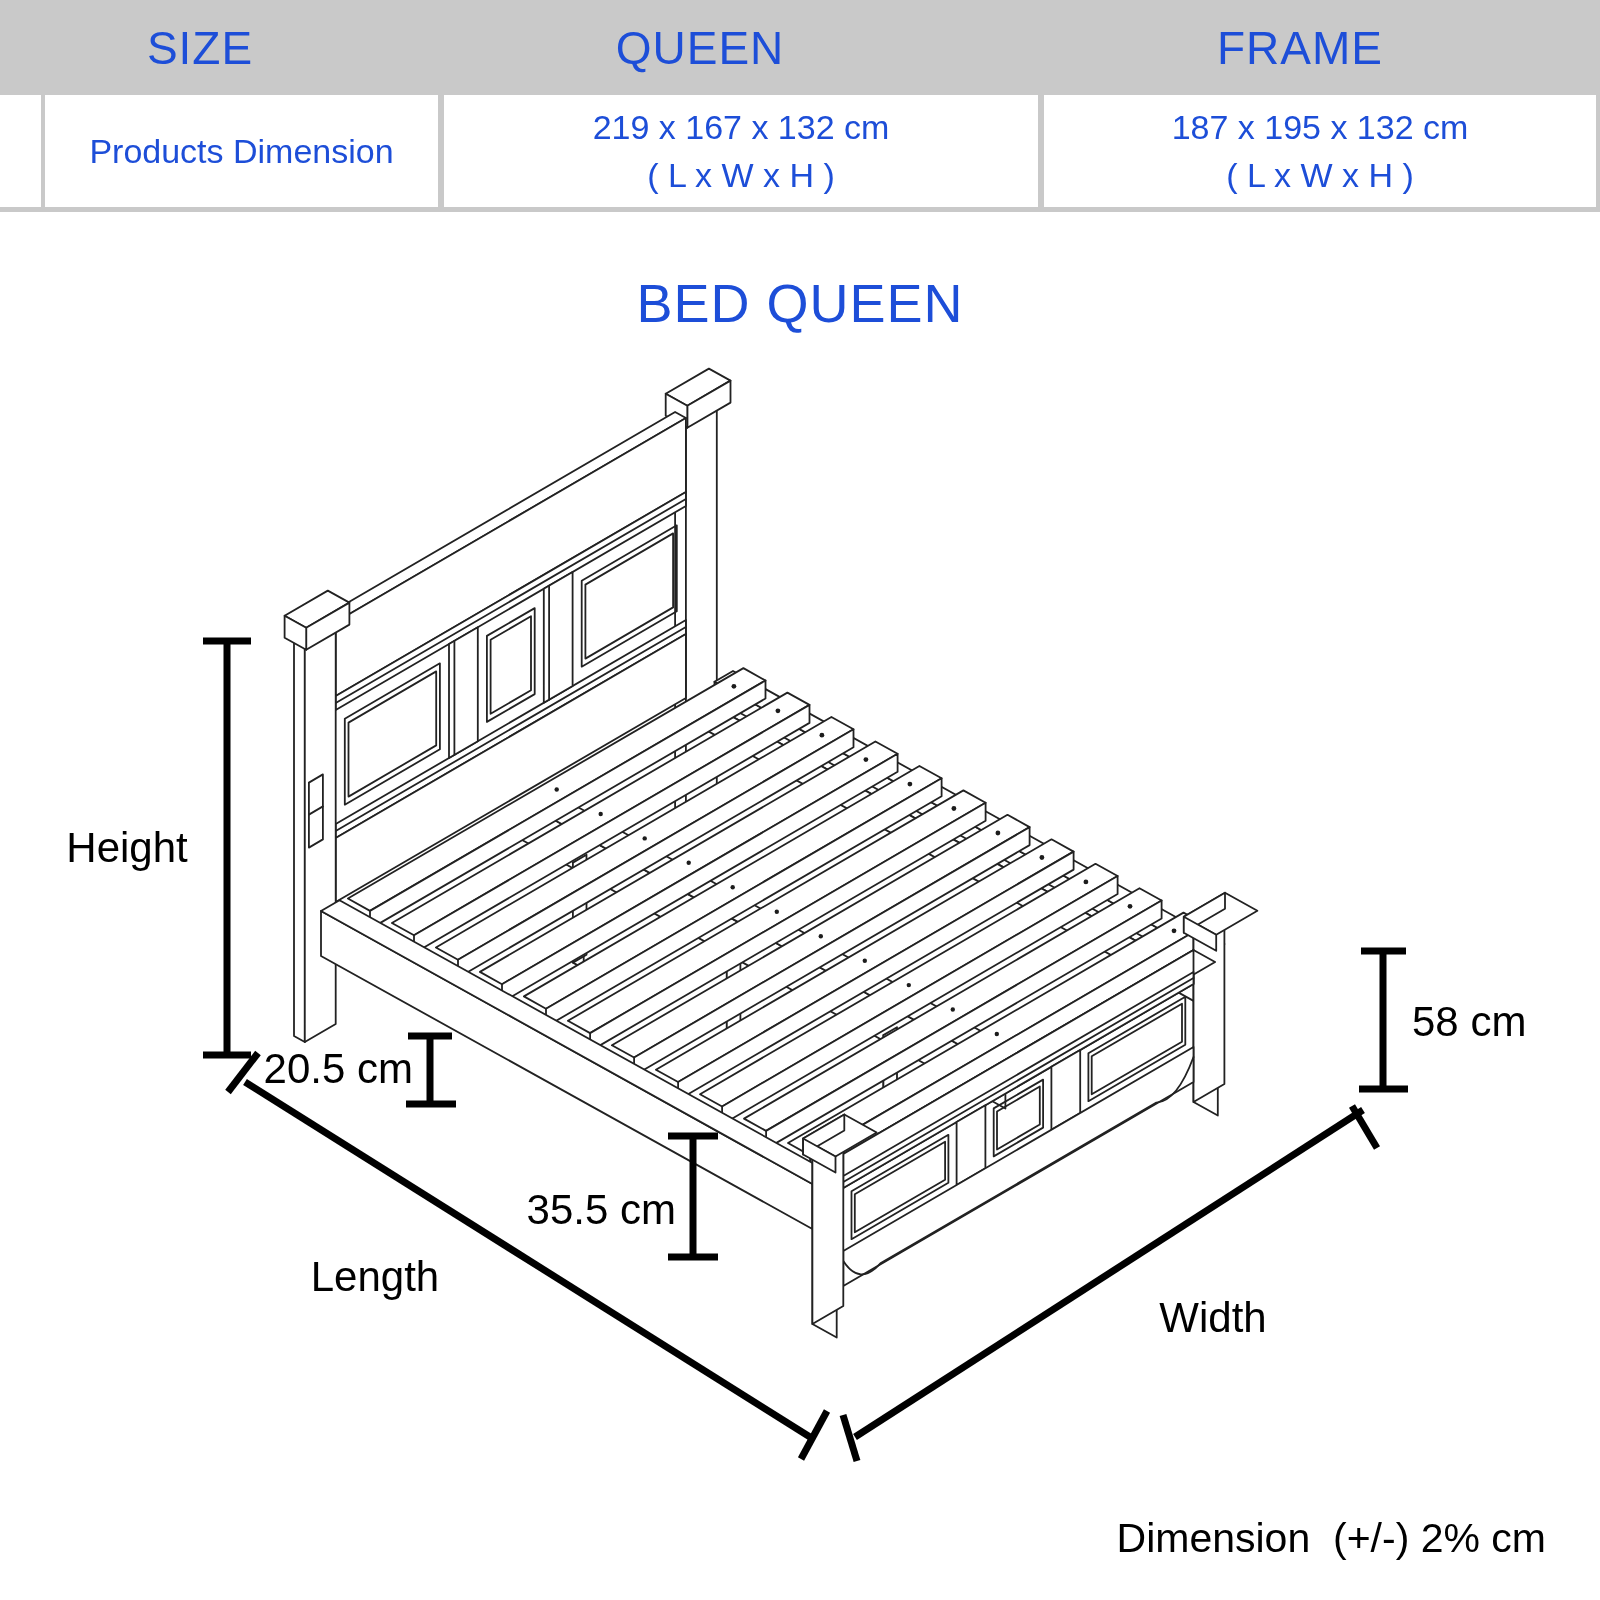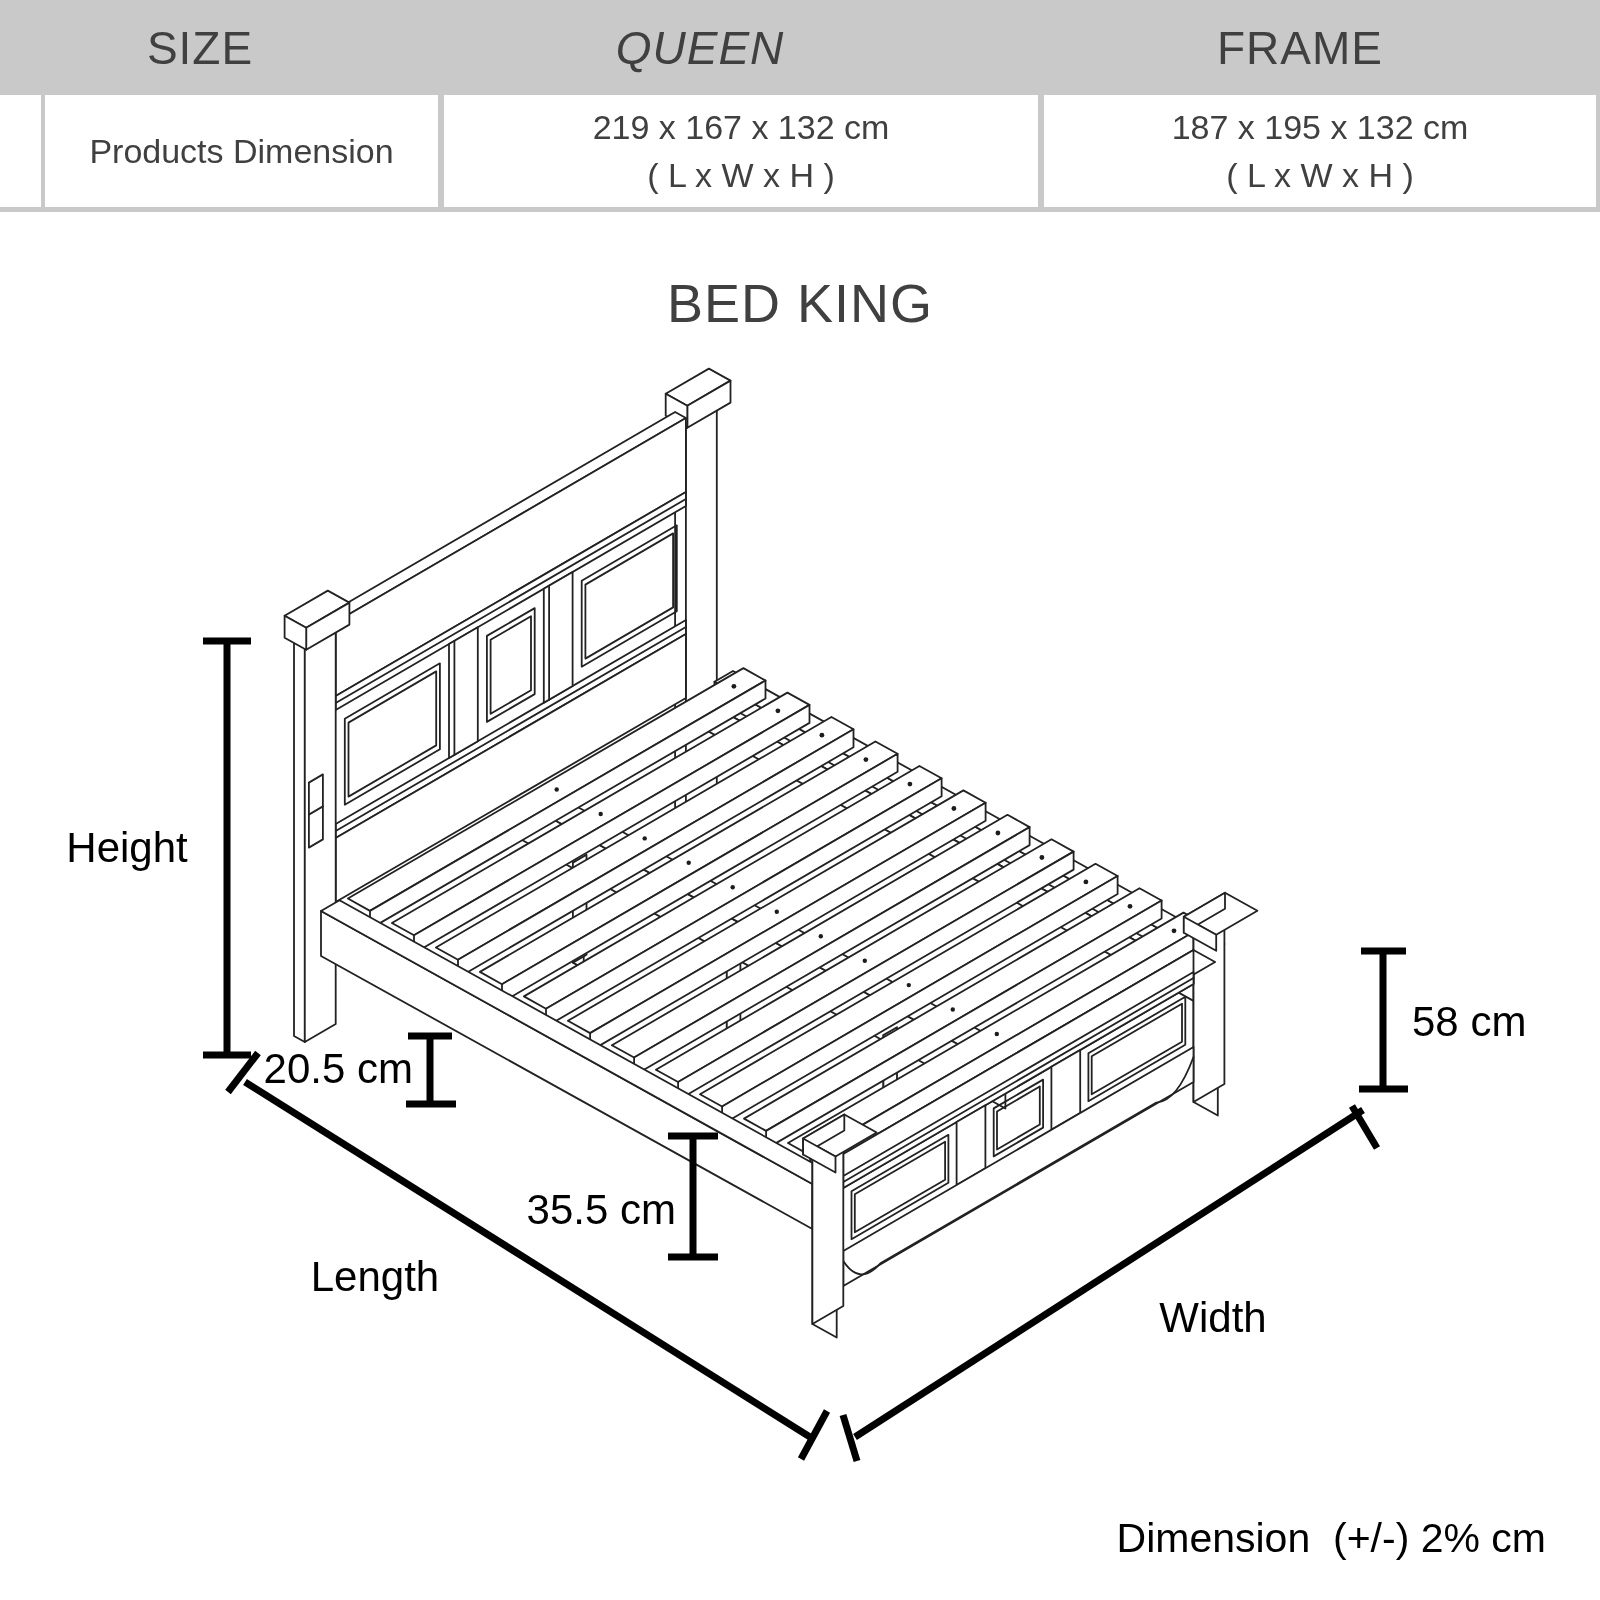--- a/index.html
+++ b/index.html
@@ -1,22 +1,22 @@
 <!DOCTYPE html>
 <html><head>
 <meta charset="utf-8">
 <style>
   html,body{margin:0;padding:0;background:#fff;}
   .page{position:relative;width:1600px;height:1600px;background:#fff;overflow:hidden;
-        font-family:"Liberation Sans",sans-serif;color:#404040;}
+        font-family:"Liberation Sans",sans-serif;color:#1d4ed8;}
   
   .size-table{position:absolute;top:0;left:0;width:1600px;}
   .thead{display:flex;height:95px;background:#c9c9c9;align-items:center;}
   .th{text-align:center;font-size:46px;letter-spacing:1px;}
-  .th.c1{width:400px;}.th.c2{width:600px;font-style:italic;}.th.c3{flex:1;}
+  .th.c1{width:400px;}.th.c2{width:600px;}.th.c3{flex:1;}
   .tbody{display:flex;border-bottom:5px solid #c9c9c9;padding-left:41px;}
   .td{background:#fff;height:112px;display:flex;flex-direction:column;justify-content:center;
       align-items:center;font-size:34px;line-height:48px;}
   .td.c1{width:393px;border-left:4px solid #c9c9c9;}
   .sep{width:6px;background:#c9c9c9;}
   .td.c2{width:594px;border-radius:22px;}
   .td.c3{flex:1;border-right:4px solid #c9c9c9;}
   
   .title{position:absolute;top:272px;left:0;width:1600px;text-align:center;
          font-size:54px;letter-spacing:1px;}
@@ -46,21 +46,21 @@
         <div>( L x W x H )</div>
       </div>
       <div class="sep"></div>
       <div class="td c3">
         <div>187 x 195 x 132 cm</div>
         <div>( L x W x H )</div>
       </div>
     </div>
   </div>
 
-  <div class="title">BED KING</div>
+  <div class="title">BED QUEEN</div>
 
   <svg class="diagram" width="1600" height="1600" viewBox="0 0 1600 1600">
 
     <g id="bed-lines">
         <polygon points="675.1,814.0 685.9,820.0 685.9,420.0 675.1,414.0"></polygon>
         <polygon points="685.9,820.0 716.8,802.0 716.8,402.0 685.9,420.0"></polygon>
         <polygon points="665.7,393.8 708.9,368.6 730.5,380.6 687.3,405.8"></polygon>
         <polygon points="687.3,427.8 730.5,402.6 730.5,380.6 687.3,405.8"></polygon>
         <polygon points="665.7,415.8 687.3,427.8 687.3,405.8 665.7,393.8"></polygon>
         <polygon points="335.7,622.0 685.9,418.0 675.1,412.0 324.9,616.0"></polygon>

